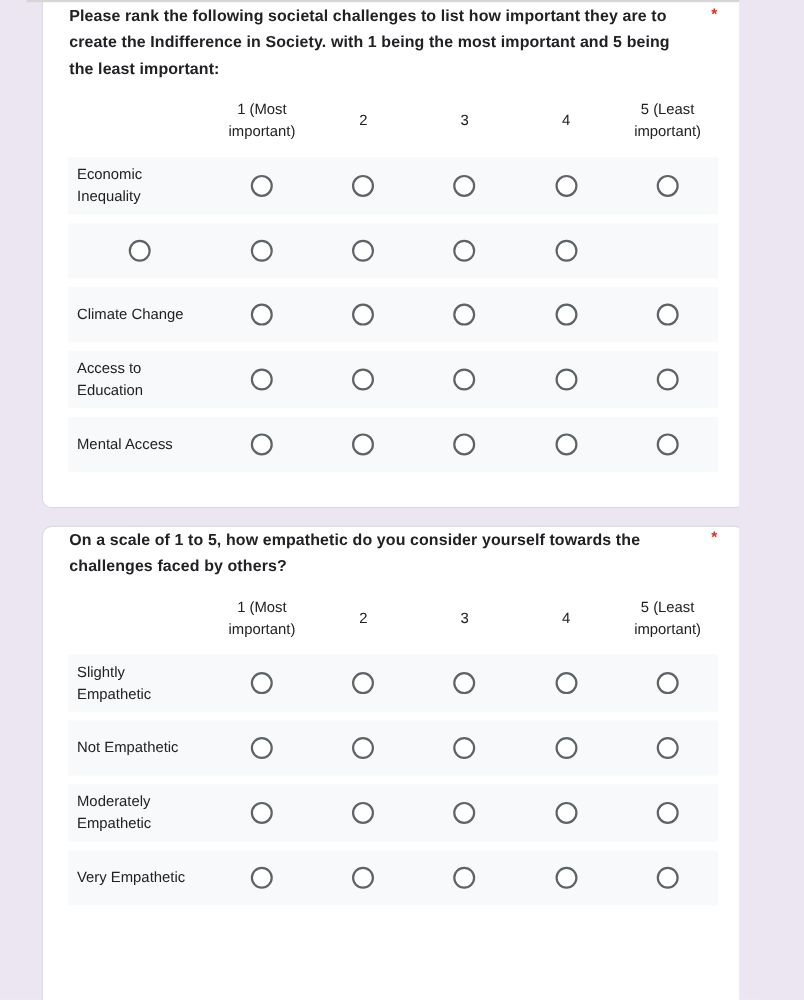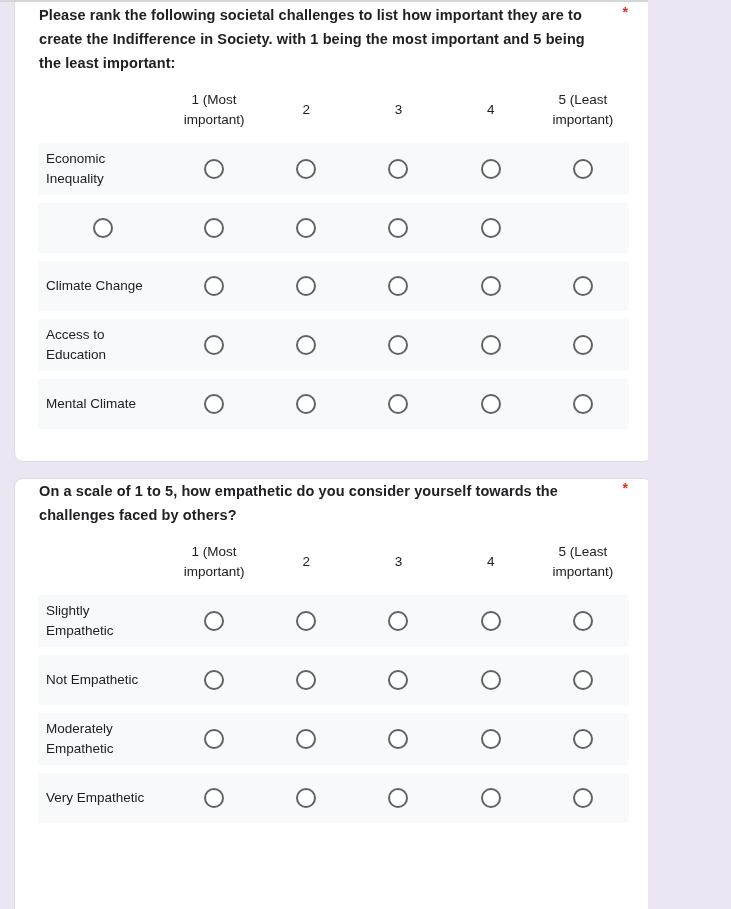--- a/index.html
+++ b/index.html
@@ -13,21 +13,21 @@
     --top-line:#d6d6d6;
   }
   *{box-sizing:border-box;margin:0;padding:0;}
   html,body{width:731px;height:909px;}
   body{
     font-family:"Liberation Sans","DejaVu Sans",sans-serif;
     background:var(--page-bg);
     position:relative;
     overflow:hidden;
   }
-  .page{position:relative;width:648px;height:909px;overflow:hidden;}
+  .page{position:relative;width:648px;height:909px;overflow:hidden;margin-left:24px;}
   .top-line{position:absolute;top:0;left:0;width:731px;height:2px;background:var(--top-line);z-index:5;}
   .card{
     position:absolute;left:14px;width:639px;
     background:var(--card-bg);
     border:1px solid var(--card-border);
     border-radius:9px;
   }
   .card-1{top:-18px;height:480px;}
   .card-2{top:478px;height:522px;}
   .q-head{display:flex;align-items:flex-start;padding:0 24px;}
@@ -172,21 +172,21 @@
             <span class="radio" role="radio" aria-checked="false"></span>
           </div>
           <div class="cell radio-cell">
             <span class="radio" role="radio" aria-checked="false"></span>
           </div>
           <div class="cell radio-cell">
             <span class="radio" role="radio" aria-checked="false"></span>
           </div>
         </div>
         <div class="grid-row data-row">
-          <div class="cell row-label">Mental Climate</div>
+          <div class="cell row-label">Mental Access</div>
           <div class="cell radio-cell">
             <span class="radio" role="radio" aria-checked="false"></span>
           </div>
           <div class="cell radio-cell">
             <span class="radio" role="radio" aria-checked="false"></span>
           </div>
           <div class="cell radio-cell">
             <span class="radio" role="radio" aria-checked="false"></span>
           </div>
           <div class="cell radio-cell">

